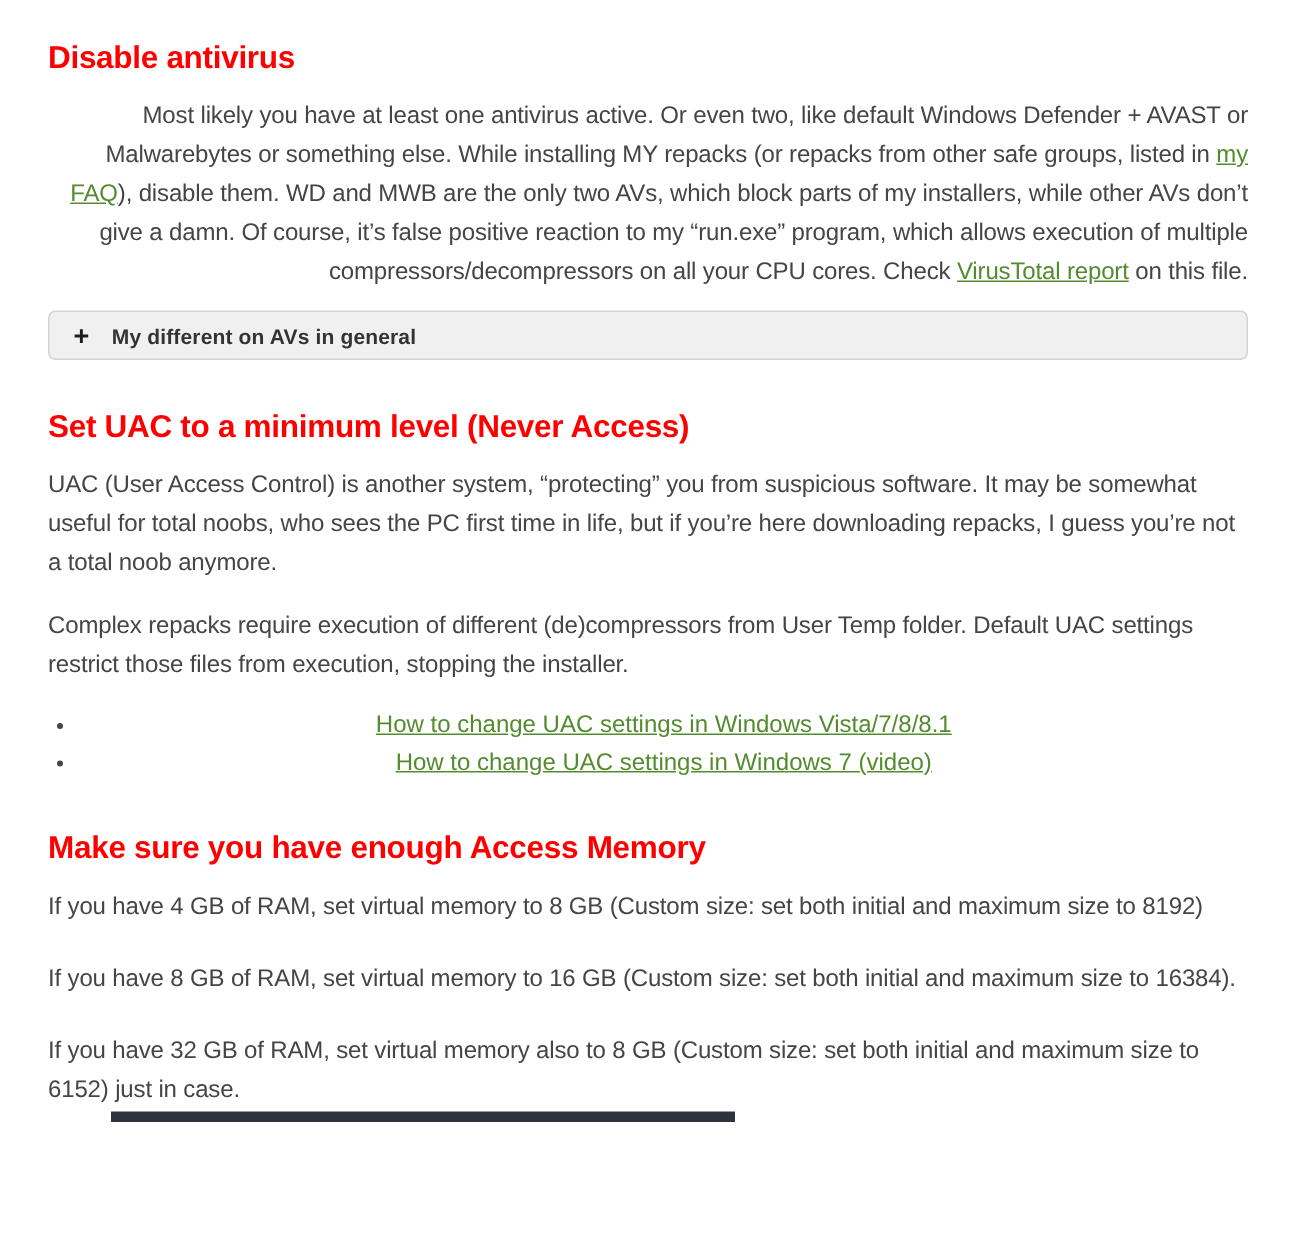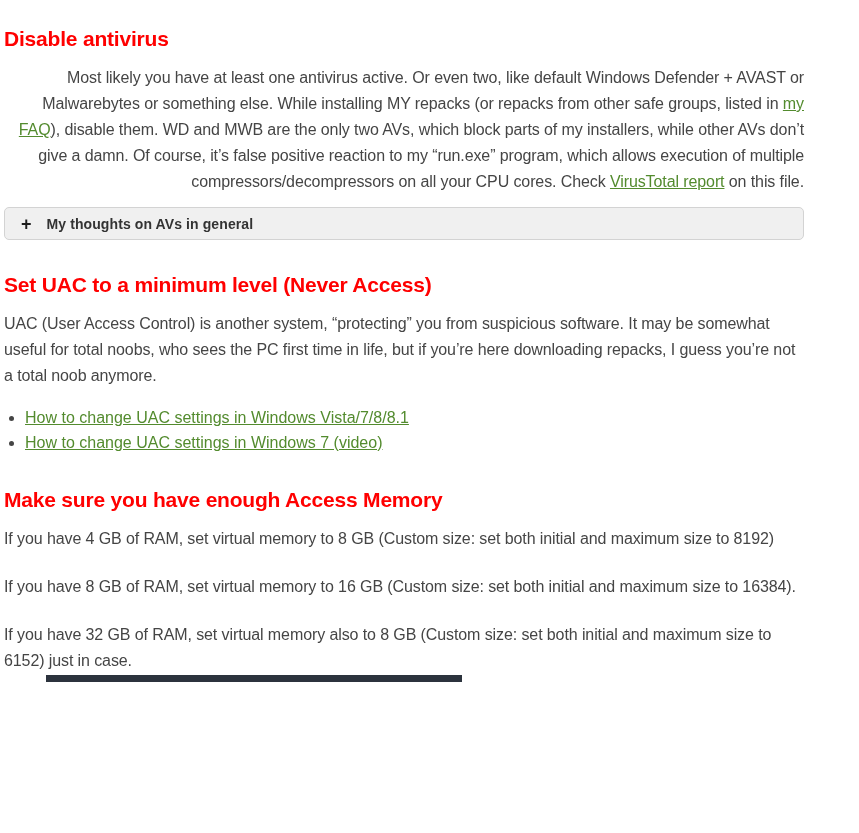--- a/index.html
+++ b/index.html
@@ -8,21 +8,21 @@
     background: #ffffff;
     font-family: "Liberation Sans", "DejaVu Sans", sans-serif;
   }
   body {
     width: 859px;
     height: 833px;
     overflow: hidden;
   }
   .page {
     width: 800px;
-    margin-left: 4px;
+    margin-left: 32px;
     color: #454545;
   }
   h2 {
     font-family: "Liberation Sans", sans-serif;
     color: #ff0000;
     font-size: 21px;
     font-weight: 700;
     line-height: 25px;
     margin: 32px 0 14px 0;
     letter-spacing: -0.2px;
@@ -68,20 +68,21 @@
   }
   .accordion .acc-label {
     font-size: 14px;
     font-weight: 700;
     color: #333333;
     letter-spacing: 0.1px;
   }
   ul.link-list {
     margin: 0 0 26px 0;
     padding-left: 21px;
+    text-align: center;
   }
   ul.link-list li {
     font-size: 16px;
     line-height: 25px;
     color: #454545;
   }
   .partial-bar {
     width: 416px;
     height: 7px;
     margin-left: 42px;
@@ -93,27 +94,28 @@
 <body>
 
 <div class="page">
 
   <section>
     <h2 class="first">Disable antivirus</h2>
     <p class="lead"><span>Most likely you have at least one antivirus active. Or even two, like default Windows Defender + AVAST or Malwarebytes or something else. While installing MY repacks (or repacks from other safe groups, listed in </span><a class="link">my FAQ</a><span>), disable them. WD and MWB are the only two AVs, which block parts of my installers, while other AVs don’t give a damn. Of course, it’s false positive reaction to my “run.exe” program, which allows execution of multiple compressors/decompressors on all your CPU cores. Check </span><a class="link">VirusTotal report</a><span> on this file.</span></p>
 
     <div class="accordion">
       <span class="plus">+</span>
-      <span class="acc-label">My thoughts on AVs in general</span>
+      <span class="acc-label">My different on AVs in general</span>
     </div>
   </section>
 
   <section>
     <h2>Set UAC to a minimum level (Never Access)</h2>
     <p style="margin-bottom:16px;">UAC (User Access Control) is another system, “protecting” you from suspicious software. It may be somewhat useful for total noobs, who sees the PC first time in life, but if you’re here downloading repacks, I guess you’re not a total noob anymore.</p>
+    <p style="margin-bottom:14px;">Complex repacks require execution of different (de)compressors from User Temp folder. Default UAC settings restrict those files from execution, stopping the installer.</p>
     <ul class="link-list">
       <li><a class="link">How to change UAC settings in Windows Vista/7/8/8.1</a></li>
       <li><a class="link">How to change UAC settings in Windows 7 (video)</a></li>
     </ul>
   </section>
 
   <section>
     <h2>Make sure you have enough Access Memory</h2>
     <p>If you have 4 GB of RAM, set virtual memory to 8 GB (Custom size: set both initial and maximum size to 8192)</p>
     <p>If you have 8 GB of RAM, set virtual memory to 16 GB (Custom size: set both initial and maximum size to 16384).</p>

